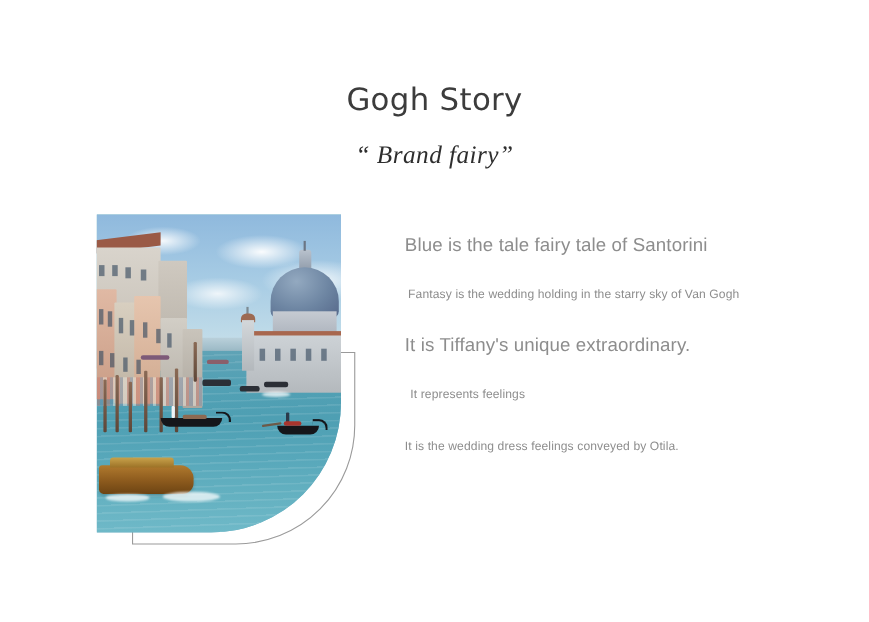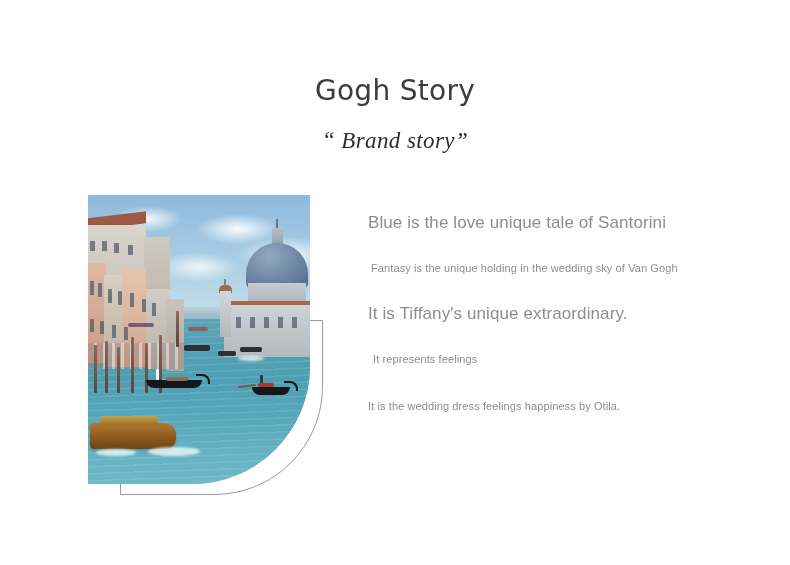--- a/index.html
+++ b/index.html
@@ -317,21 +317,21 @@
   .l4 { position: absolute; top: 152px; left: 5px; }
   .l5 { position: absolute; top: 199px; left: 0; }
 </style>
 </head>
 <body>
 
 <div class="page">
 
   <div class="header">
     <div class="page-title">Gogh Story</div>
-    <div class="page-subtitle">“ Brand story”</div>
+    <div class="page-subtitle">“ Brand fairy”</div>
   </div>
 
   <svg class="deco-frame" viewBox="0 0 790 565" width="790" height="565">
     <path d="M 310.5 320.5 L 322.5 320.5 L 322.5 386 A 108 108 0 0 1 214.5 494.5 L 120.5 494.5 L 120.5 484" fill="none" stroke="#9a9a9a" stroke-width="1" stroke-linecap="square"></path>
   </svg>
 
   <div class="photo-wrap">
     <div class="photo">
 
       <div class="sky"></div>
@@ -413,20 +413,20 @@
       <div class="taxi">
         <div class="taxi-top"></div>
       </div>
       <div class="wake" style="left:60px; top:252px; width:52px; height:9px;"></div>
       <div class="wake" style="left:8px;  top:254px; width:40px; height:7px;"></div>
 
     </div>
   </div>
 
   <div class="text-col">
-    <div class="line big l1">Blue is the love unique tale of Santorini</div>
-    <div class="line small l2">Fantasy is the unique holding in the wedding sky of Van Gogh</div>
+    <div class="line big l1">Blue is the tale fairy tale of Santorini</div>
+    <div class="line small l2">Fantasy is the wedding holding in the starry sky of Van Gogh</div>
     <div class="line big l3">It is Tiffany's unique extraordinary.</div>
     <div class="line small l4">It represents feelings</div>
-    <div class="line small l5">It is the wedding dress feelings happiness by Otila.</div>
+    <div class="line small l5">It is the wedding dress feelings conveyed by Otila.</div>
   </div>
 
 </div>
 
 </body></html>

